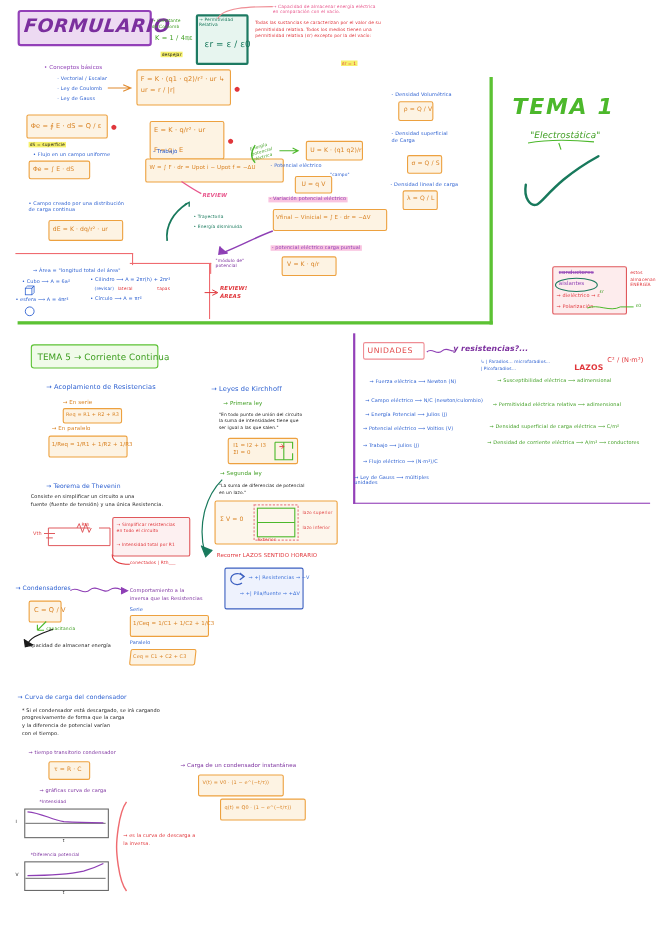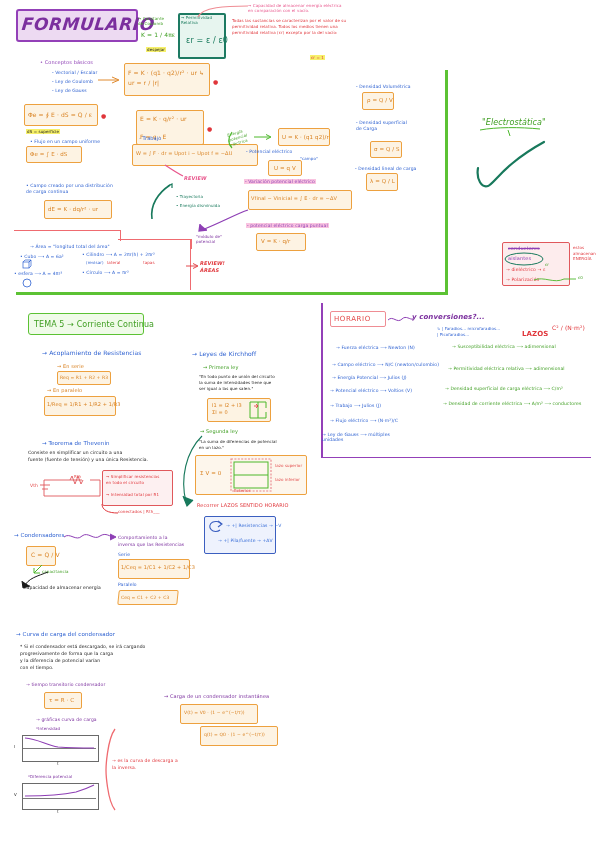--- a/index.html
+++ b/index.html
@@ -183,20 +183,21 @@
 
   <div class="abs hw t45 c-blue nosel" style="left:356px;top:120px;white-space:pre-line;line-height:1.3;">- Densidad superficial
   de Carga</div>
   <div class="box bx-orange" style="left:370px;top:141px;width:32px;height:17px;"></div>
   <div class="abs hw t55 c-orange2 nosel" style="left:374px;top:146px;">σ = Q / S</div>
 
   <div class="abs hw t45 c-blue nosel" style="left:355px;top:166px;">- Densidad lineal de carga</div>
   <div class="box bx-orange" style="left:366px;top:173px;width:32px;height:18px;"></div>
   <div class="abs hw t55 c-orange2 nosel" style="left:370px;top:178px;">λ = Q / L</div>
 
+  <div class="abs hw c-green nosel" style="left:466px;top:86px;font-size:20px;font-weight:bold;font-style:italic;letter-spacing:1.5px;">TEMA 1</div>
   <div class="abs hw t8 c-green2 i nosel" style="left:482px;top:118px;">"Electrostática"</div>
   <svg class="abs" style="left:480px;top:126px;width:62px;height:10px;">
     <path d="M0,4 C16,1 40,1 60,3" stroke="#4cb82b" stroke-width="1" fill="none"></path>
     <path d="M28,4 L30,10" stroke="#4cb82b" stroke-width="1" fill="none"></path>
   </svg>
   <svg class="abs" style="left:474px;top:140px;width:76px;height:50px;">
     <path d="M4,28 C2,40 8,48 14,46 C20,44 30,24 70,2" stroke="#18795c" stroke-width="2.2" fill="none" stroke-linecap="round"></path>
   </svg>
 
   <div class="box bx-red" style="left:502px;top:242px;width:68px;height:44px;"></div>
@@ -306,25 +307,25 @@
   <div class="box bx-blue" style="left:204px;top:516px;width:72px;height:38px;"></div>
   <svg class="abs" style="left:208px;top:520px;width:16px;height:14px;">
     <path d="M13,4 A6,5 0 1 0 12,10" stroke="#3b5fc0" stroke-width="1.1" fill="none"></path>
     <path d="M10,1 L14,4 L10,7" stroke="#3b5fc0" stroke-width="1.1" fill="none"></path>
   </svg>
   <div class="abs hw t45 c-blue2 nosel" style="left:226px;top:523px;">→ +| Resistencias → −V</div>
   <div class="abs hw t45 c-blue2 nosel" style="left:218px;top:538px;">→ +| Pila/fuente → +ΔV</div>
 
   <div class="frame-purple" style="left:321px;top:303px;width:268px;height:154px;"></div>
   <div class="box bx-pinkline" style="left:330px;top:311px;width:56px;height:16px;"></div>
-  <div class="abs hw t7 c-red2 nosel" style="left:334px;top:315px;letter-spacing:.6px;">HORARIO</div>
+  <div class="abs hw t7 c-red2 nosel" style="left:334px;top:315px;letter-spacing:.6px;">UNIDADES</div>
   <svg class="abs" style="left:388px;top:313px;width:26px;height:12px;">
     <path d="M0,7 C5,2 9,11 14,6 C18,2 22,7 25,6" stroke="#8e3fb5" stroke-width="1" fill="none"></path>
   </svg>
-  <div class="abs hw t7 c-purple2 b i nosel" style="left:412px;top:313px;">y conversiones?...</div>
+  <div class="abs hw t7 c-purple2 b i nosel" style="left:412px;top:313px;">y resistencias?...</div>
   <div class="abs hw t4 c-blue nosel" style="left:437px;top:326px;width:120px;white-space:pre-line;line-height:1.5;">↳ | Faradios...   microfaradios...
      | Picofaradios...</div>
   <div class="abs hw t7 c-red b nosel" style="left:522px;top:330px;">LAZOS</div>
   <div class="abs hw t6 c-red nosel" style="left:552px;top:324px;">C² / (N·m²)</div>
 
   <div class="abs hw t45 c-blue nosel" style="left:336px;top:345px;">→ Fuerza eléctrica ⟶ Newton (N)</div>
   <div class="abs hw t45 c-blue nosel" style="left:332px;top:362px;">→ Campo eléctrico ⟶ N/C (newton/culombio)</div>
   <div class="abs hw t45 c-blue nosel" style="left:332px;top:375px;">→ Energía Potencial ⟶ Julios (J)</div>
   <div class="abs hw t45 c-blue nosel" style="left:330px;top:388px;">→ Potencial eléctrico ⟶ Voltios (V)</div>
   <div class="abs hw t45 c-blue nosel" style="left:330px;top:403px;">→ Trabajo ⟶ Julios (J)</div>

